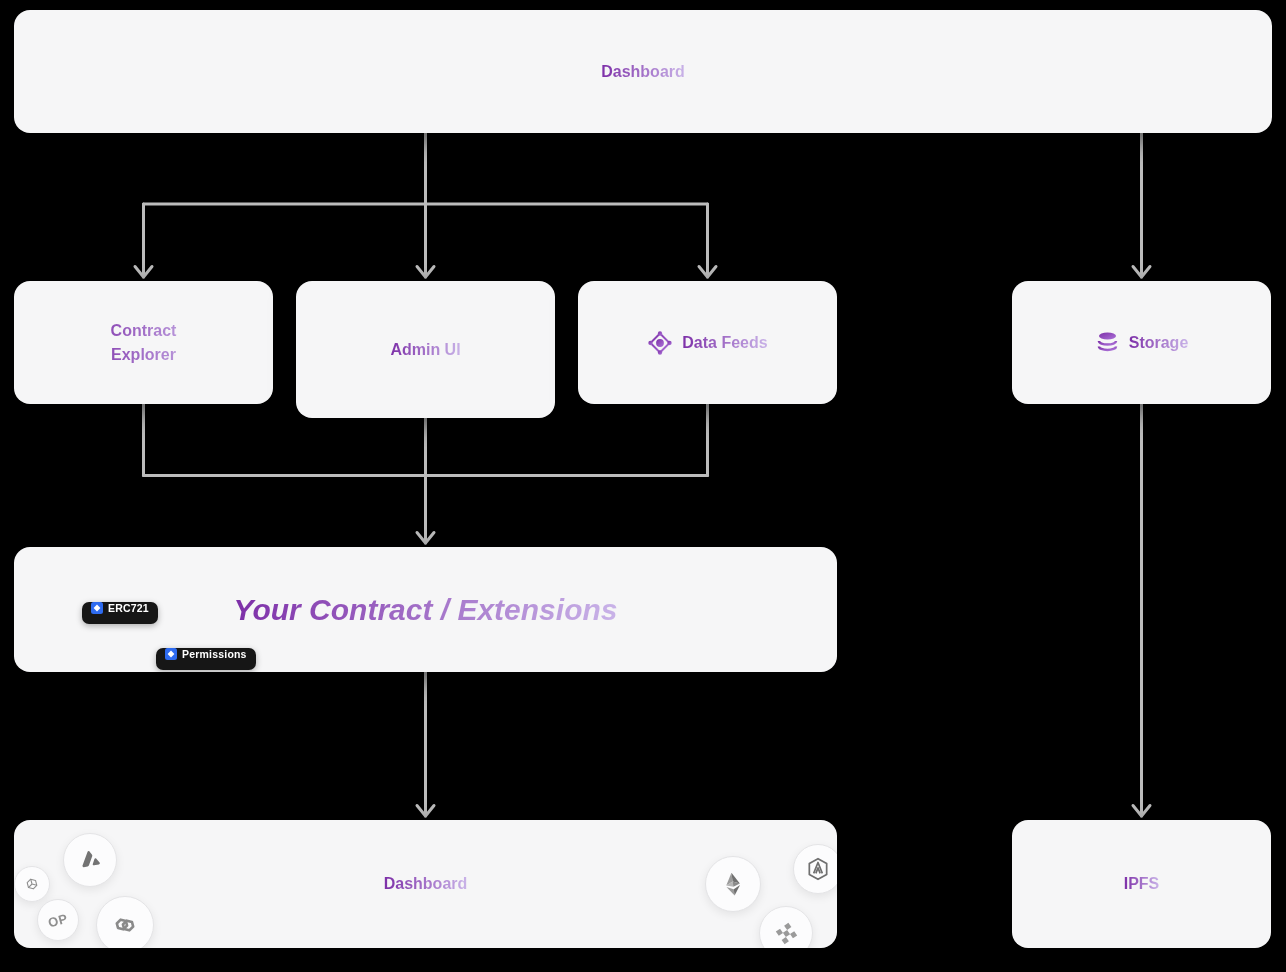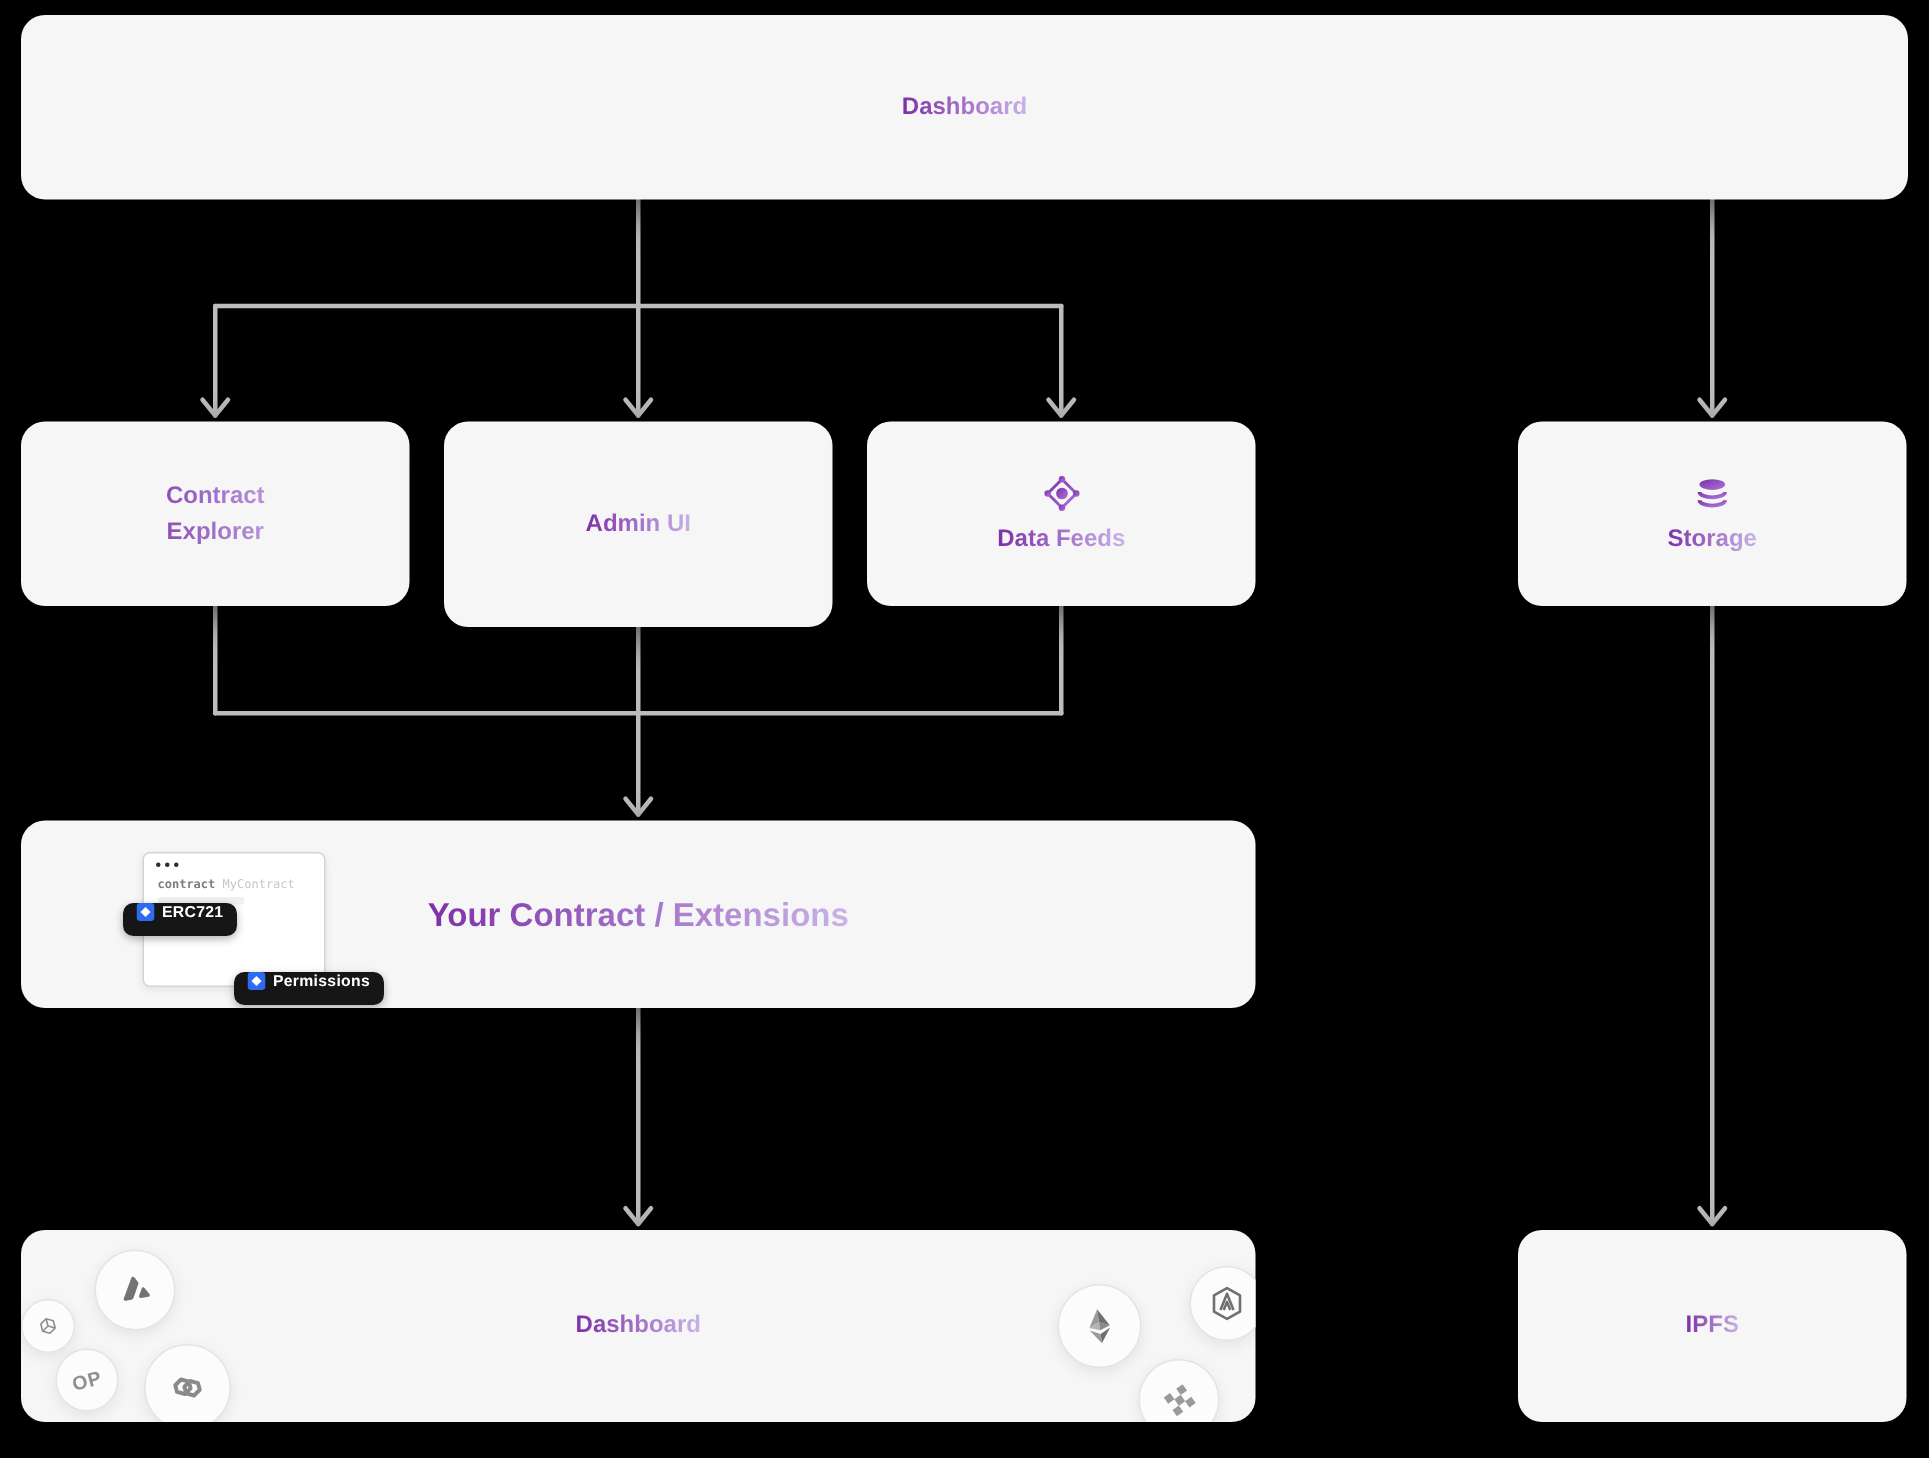--- a/index.html
+++ b/index.html
@@ -32,23 +32,23 @@
   .gtext{
     font-weight:bold;
     background:linear-gradient(90deg,var(--g1),var(--g2));
     -webkit-background-clip:text;
     background-clip:text;
     color:transparent;
     -webkit-text-fill-color:transparent;
     display:inline-block;
   }
   .fs20{font-size:16px;}
-  .fs22{font-size:22px;}
+  .fs22{font-size:30px;font-style:italic;}
   .wrap2{max-width:130px;text-align:center;line-height:1.45;}
-  .iconrow{display:flex;align-items:center;justify-content:flex-end;gap:9px;flex-direction:column;}
+  .iconrow{display:flex;align-items:center;justify-content:flex-end;gap:9px;}
 
   #node-dashboard{left:14px;top:10px;width:1258px;height:123px;}
   #node-contract-explorer{left:14px;top:281px;width:259px;height:123px;}
   #node-admin-ui{left:296px;top:281px;width:259px;height:137px;}
   #node-data-feeds{left:578px;top:281px;width:259px;height:123px;}
   #node-storage{left:1012px;top:281px;width:259px;height:123px;}
   #node-your-contract{left:14px;top:547px;width:823px;height:125px;}
   #node-blockchain{left:14px;top:820px;width:823px;height:128px;overflow:hidden;}
   #node-ipfs{left:1012px;top:820px;width:259px;height:128px;justify-content:center;}
 
@@ -165,32 +165,20 @@
     <svg width="25" height="25" viewBox="0 0 24 24">
       <ellipse cx="12" cy="5.8" rx="8.2" ry="3.4" fill="url(#pgrad)"></ellipse>
       <path d="M3.8 10.6 a8.2 3.4 0 0 0 16.4 0" stroke="url(#pgrad)" stroke-width="2.4" fill="none"></path>
       <path d="M3.8 15.8 a8.2 3.4 0 0 0 16.4 0" stroke="url(#pgrad)" stroke-width="2.4" fill="none"></path>
     </svg>
     <span class="gtext fs20">Storage</span>
   </div>
 </div>
 
 <div class="card" id="node-your-contract">
-  <div class="mock">
-    <div class="dots">
-        <i></i>
-        <i></i>
-        <i></i>
-      </div>
-    <div class="codeline">
-      <span class="kw">contract</span>
-      <span class="ident">MyContract</span>
-    </div>
-    <div class="codebar"></div>
-  </div>
 
   <div class="badge" id="badge-erc721">
     <svg width="12" height="12" viewBox="0 0 12 12">
       <rect x="0" y="0" width="12" height="12" rx="2.5" fill="#2e6bf0"></rect>
       <path d="M6 2.6 L9.4 6 L6 9.4 L2.6 6 Z" fill="#ffffff"></path>
     </svg>
     <span>ERC721</span>
   </div>
   <div class="badge" id="badge-permissions">
     <svg width="12" height="12" viewBox="0 0 12 12">

